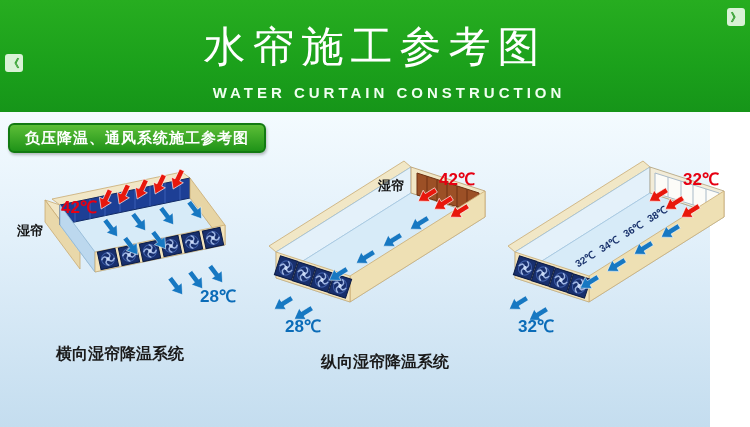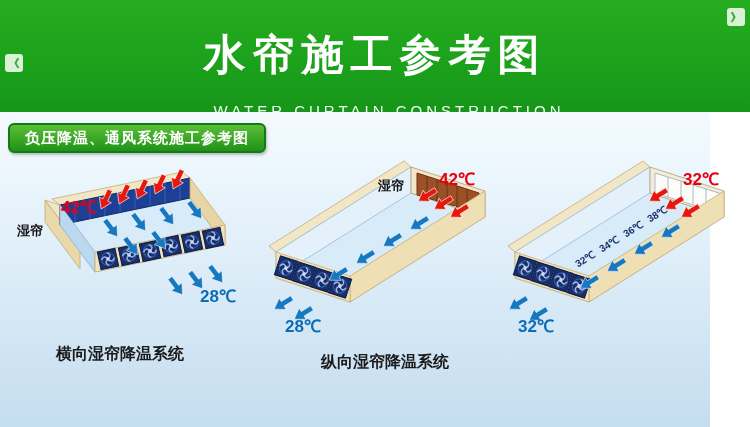--- a/index.html
+++ b/index.html
@@ -3,23 +3,23 @@
 <meta charset="utf-8">
 <style>
   html,body { margin:0; padding:0; background:#fff; }
   .stage { position:relative; width:750px; height:427px; overflow:hidden;
            font-family:"Liberation Sans",sans-serif; }
 
   
   .header { position:absolute; left:0; top:0; width:750px; height:112px;
             background:linear-gradient(180deg,#27ad20 0%,#1ba01b 60%,#169519 100%);
             color:#fff; text-align:center; }
-  .header .title { margin:16px; padding-top:11px; font-size:42px; font-weight:bold;
+  .header .title { margin:8px; padding-top:11px; font-size:42px; font-weight:normal;
                    letter-spacing:7px; }
-  .header .subtitle { margin-top:19px; font-size:15px; font-weight:normal;
+  .header .subtitle { margin-top:9px; font-size:15px; font-weight:bold;
                       letter-spacing:4px; color:#f0fff0;padding-left:28px; }
   .quote-badge { position:absolute; width:18px; height:18px; border-radius:3px;
                  background:#d9f2d6; color:#2f9e2b; font-size:11px; font-weight:bold;
                  line-height:18px; text-align:center; }
   .qb-left  { left:5px;  top:54px; }
   .qb-right { right:5px; top:8px; }
 
   
   .canvas { position:absolute; left:0; top:112px; width:710px; height:315px;
             background:linear-gradient(180deg,#f4fbff 0%,#e2f0fa 40%,#c4ddef 100%); }

